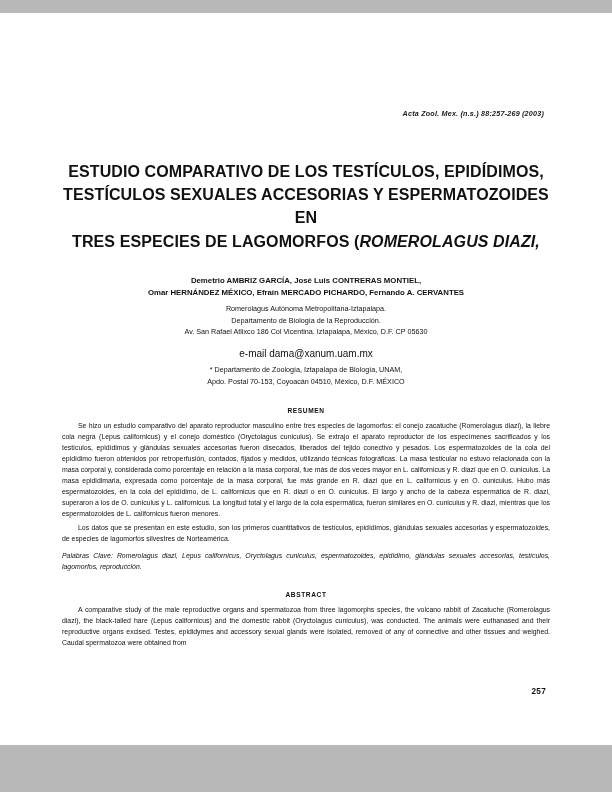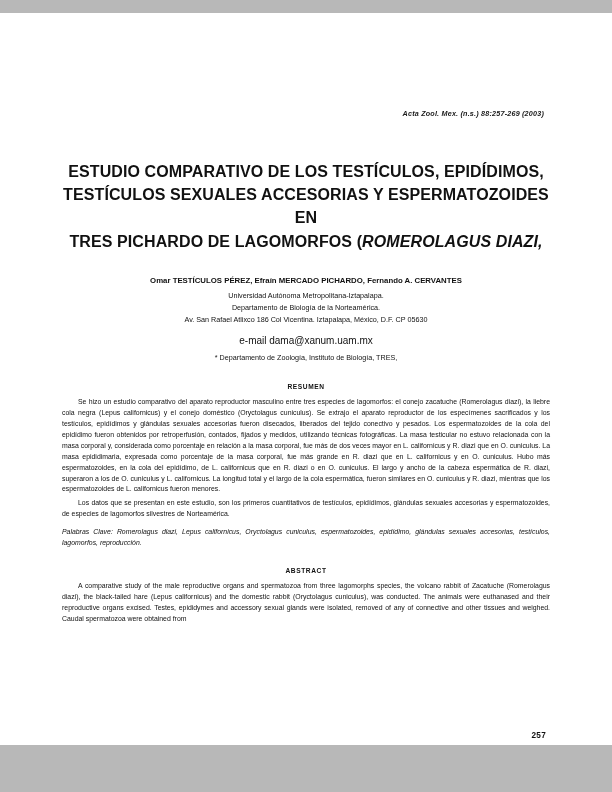--- a/index.html
+++ b/index.html
@@ -103,57 +103,59 @@
   .keywords .kw-ital {
     font-style: italic;
   }
   .abstract-head {
     margin-top: 18px;
   }
   .ital { font-style: italic; }
   .page-number {
     position: absolute;
     right: 66px;
-    top: 718px;
+    top: 674px;
     font-size: 8.2px;
     font-weight: bold;
     letter-spacing: 0.3px;
   }
 </style>
 </head>
 <body>
 
 <div class="page">
 
   <div class="sheet">
 
     <div class="journal-ref">Acta Zool. Mex. (n.s.) 88:257-269 (2003)</div>
 
     <div class="title-block">
       <div>ESTUDIO COMPARATIVO DE LOS TESTÍCULOS, EPIDÍDIMOS,</div>
       <div>TESTÍCULOS SEXUALES ACCESORIAS Y ESPERMATOZOIDES EN</div>
       <div>
-        <span>TRES PICHARDO DE LAGOMORFOS (</span><span class="ital">ROMEROLAGUS DIAZI,</span>
+        <span>TRES ESPECIES DE LAGOMORFOS (</span><span class="ital">ROMEROLAGUS DIAZI,</span>
       </div>
     </div>
 
     <div class="authors">
-      <div>Omar TESTÍCULOS PÉREZ, Efraín MERCADO PICHARDO, Fernando A. CERVANTES</div>
+      <div>Demetrio AMBRIZ GARCÍA, José Luis CONTRERAS MONTIEL,</div>
+      <div>Omar HERNÁNDEZ MÉXICO, Efraín MERCADO PICHARDO, Fernando A. CERVANTES</div>
     </div>
 
     <div class="affil">
-      <div>Universidad Autónoma Metropolitana-Iztapalapa.</div>
-      <div>Departamento de Biología de la Norteamérica.</div>
+      <div>Romerolagus Autónoma Metropolitana-Iztapalapa.</div>
+      <div>Departamento de Biología de la Reproducción.</div>
       <div>Av. San Rafael Atlixco 186 Col Vicentina. Iztapalapa,  México,  D.F. CP 05630</div>
     </div>
 
     <div class="email">e-mail dama@xanum.uam.mx</div>
 
     <div class="foot-affil">
-      <div>* Departamento de Zoología, Instituto de Biología, TRES,</div>
+      <div>* Departamento de Zoología, Iztapalapa de Biología, UNAM,</div>
+      <div>Apdo. Postal 70-153, Coyoacán 04510, México, D.F. MÉXICO</div>
     </div>
 
     <div class="section-head">RESUMEN</div>
 
     <div class="abs-body">
       <p>Se hizo un estudio comparativo del aparato reproductor masculino entre tres especies de lagomorfos: el conejo zacatuche (Romerolagus diazi), la liebre cola negra (Lepus californicus) y el conejo doméstico (Oryctolagus cuniculus). Se extrajo el aparato reproductor de los especímenes sacrificados y los testículos, epidídimos y glándulas sexuales accesorias fueron disecados, liberados del tejido conectivo y pesados. Los espermatozoides de la cola del epidídimo fueron obtenidos por retroperfusión, contados, fijados y medidos, utilizando técnicas fotográficas. La masa testicular no estuvo relacionada con la masa corporal y, considerada como porcentaje en relación a la masa corporal, fue más de dos veces mayor en L. californicus y R. diazi que en O. cuniculus. La masa epididimaria, expresada como porcentaje de la masa corporal, fue más grande en R. diazi que en L. californicus y en O. cuniculus. Hubo más espermatozoides, en la cola del epidídimo, de L. californicus que en R. diazi o en O. cuniculus. El largo y ancho de la cabeza espermática de R. diazi, superaron a los de O. cuniculus y L. californicus. La longitud total y el largo de la cola espermática, fueron similares en O. cuniculus y R. diazi, mientras que los espermatozoides de L. californicus fueron menores.</p>
       <p>Los datos que se presentan en este estudio, son los primeros cuantitativos de testículos, epidídimos, glándulas sexuales accesorias y espermatozoides, de especies de lagomorfos silvestres de Norteamérica.</p>
     </div>
 
     <div class="keywords">

